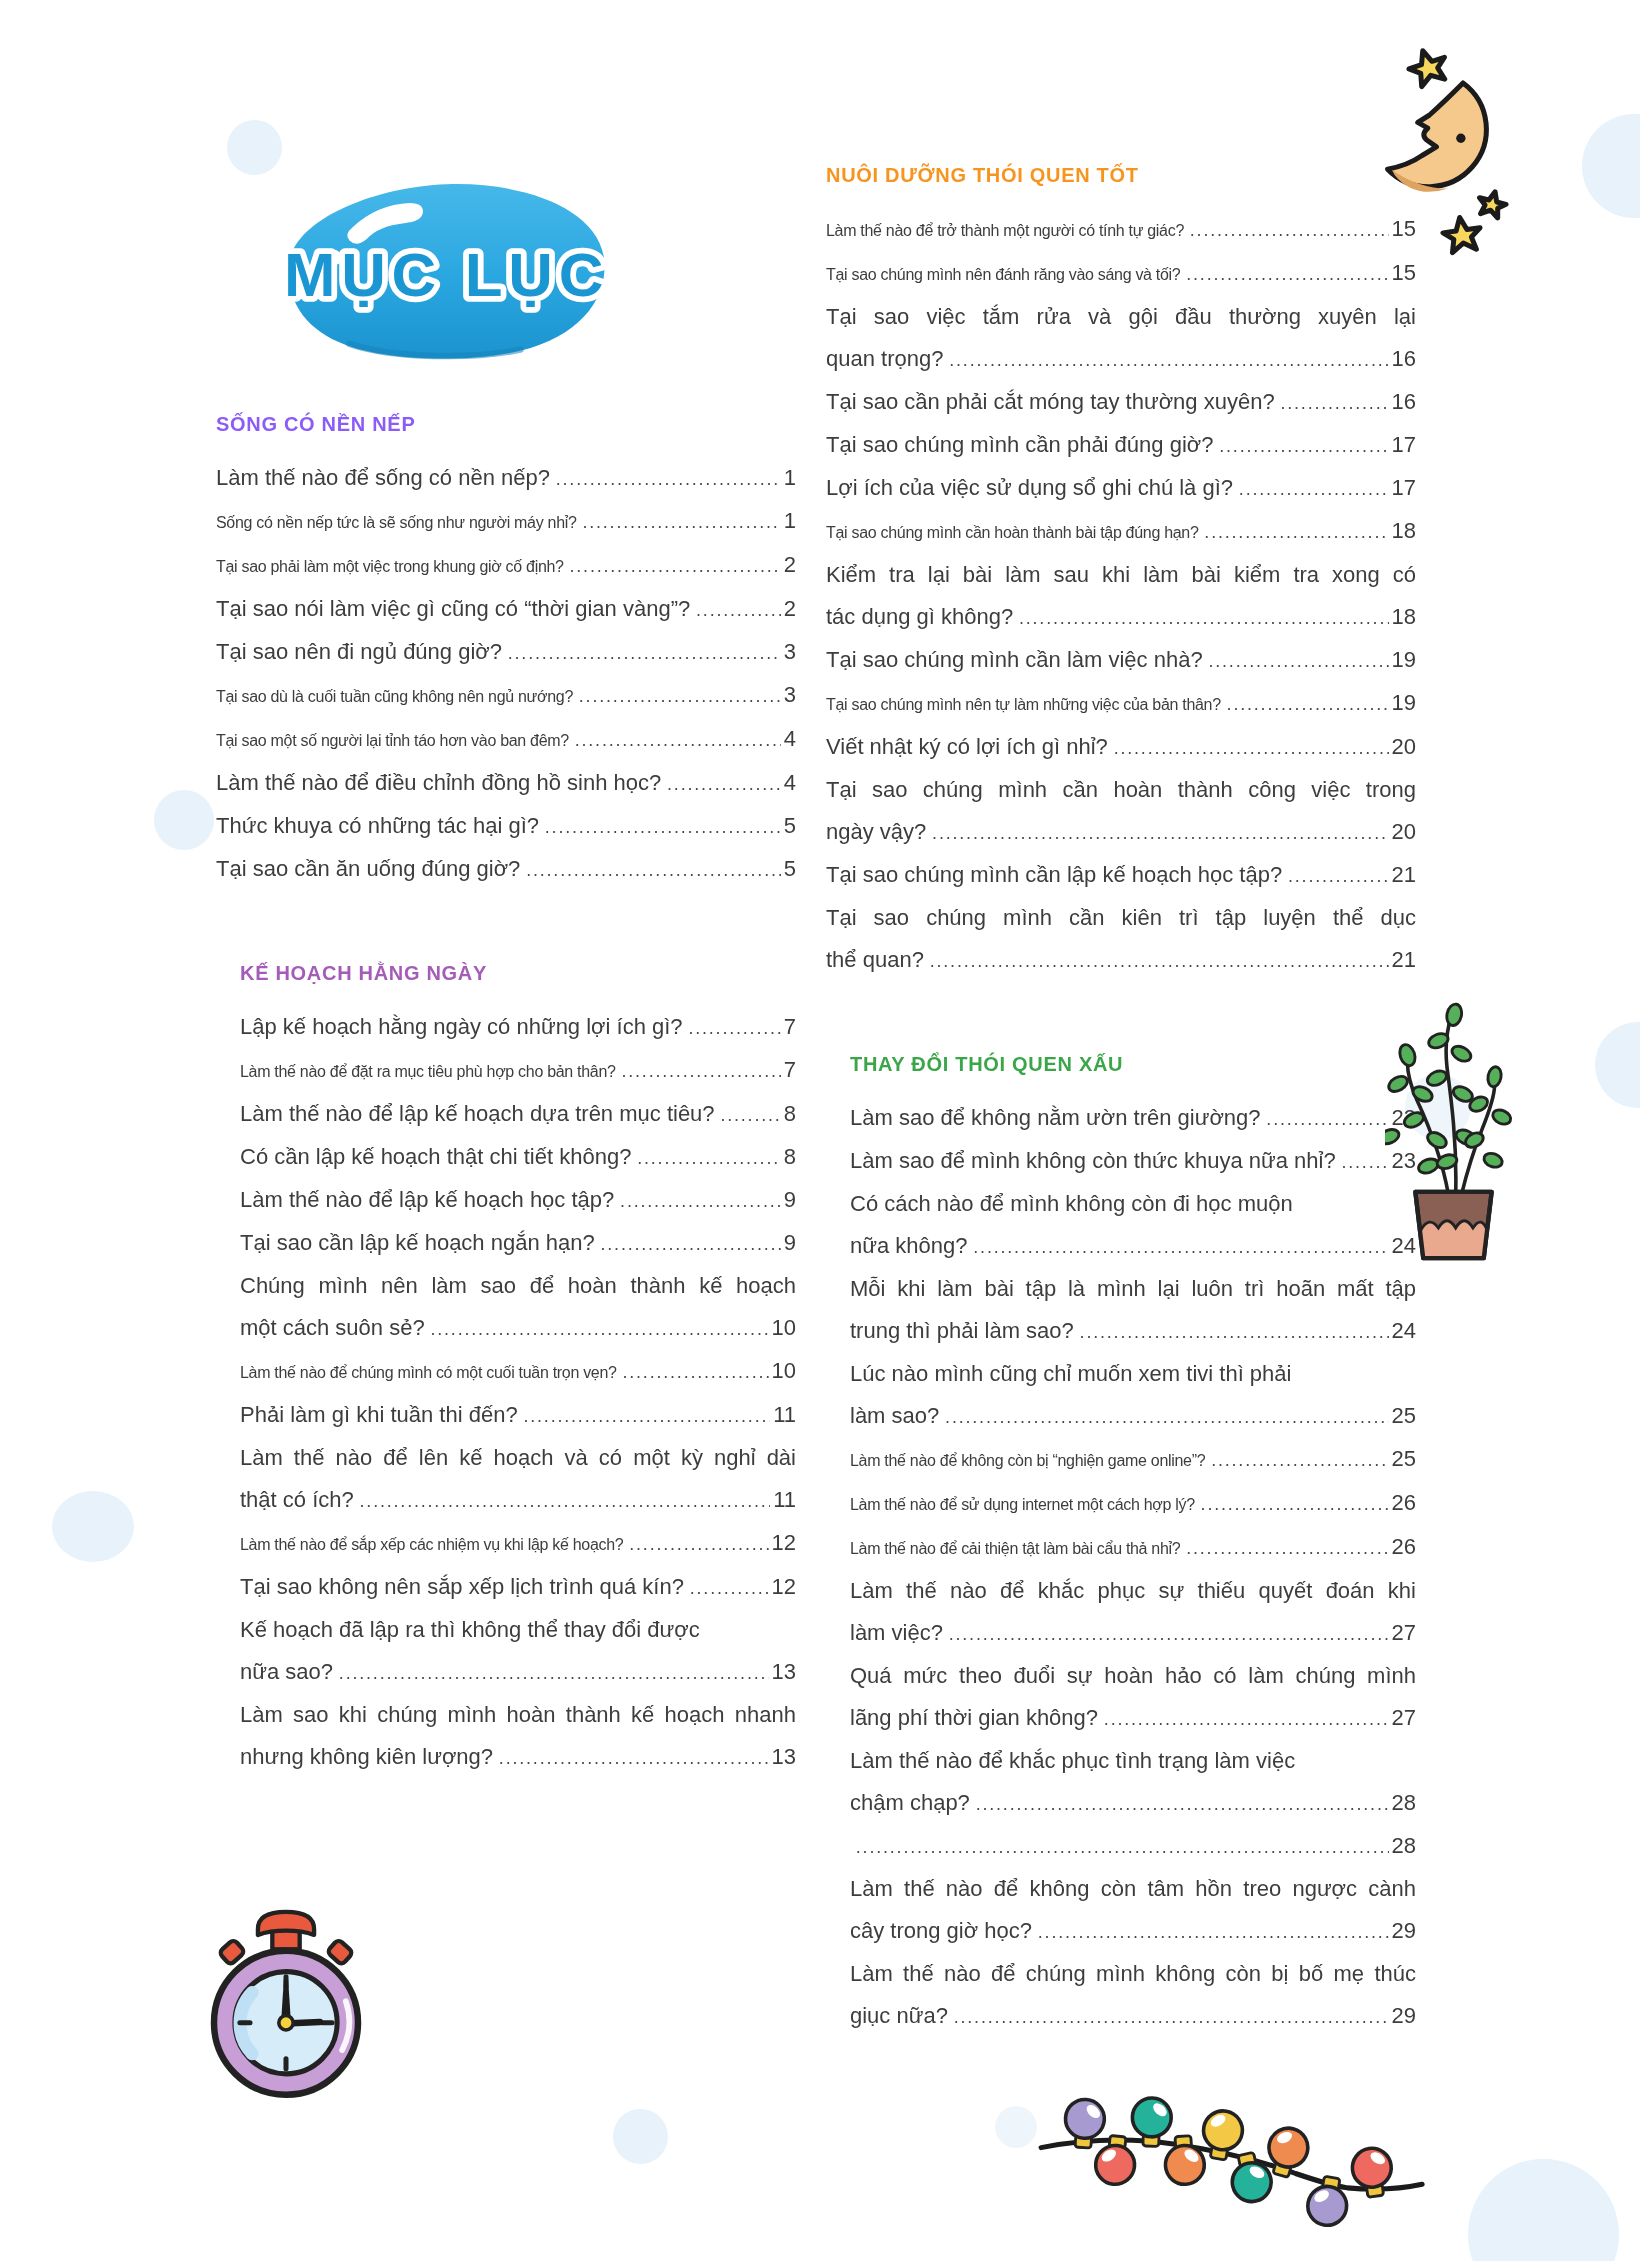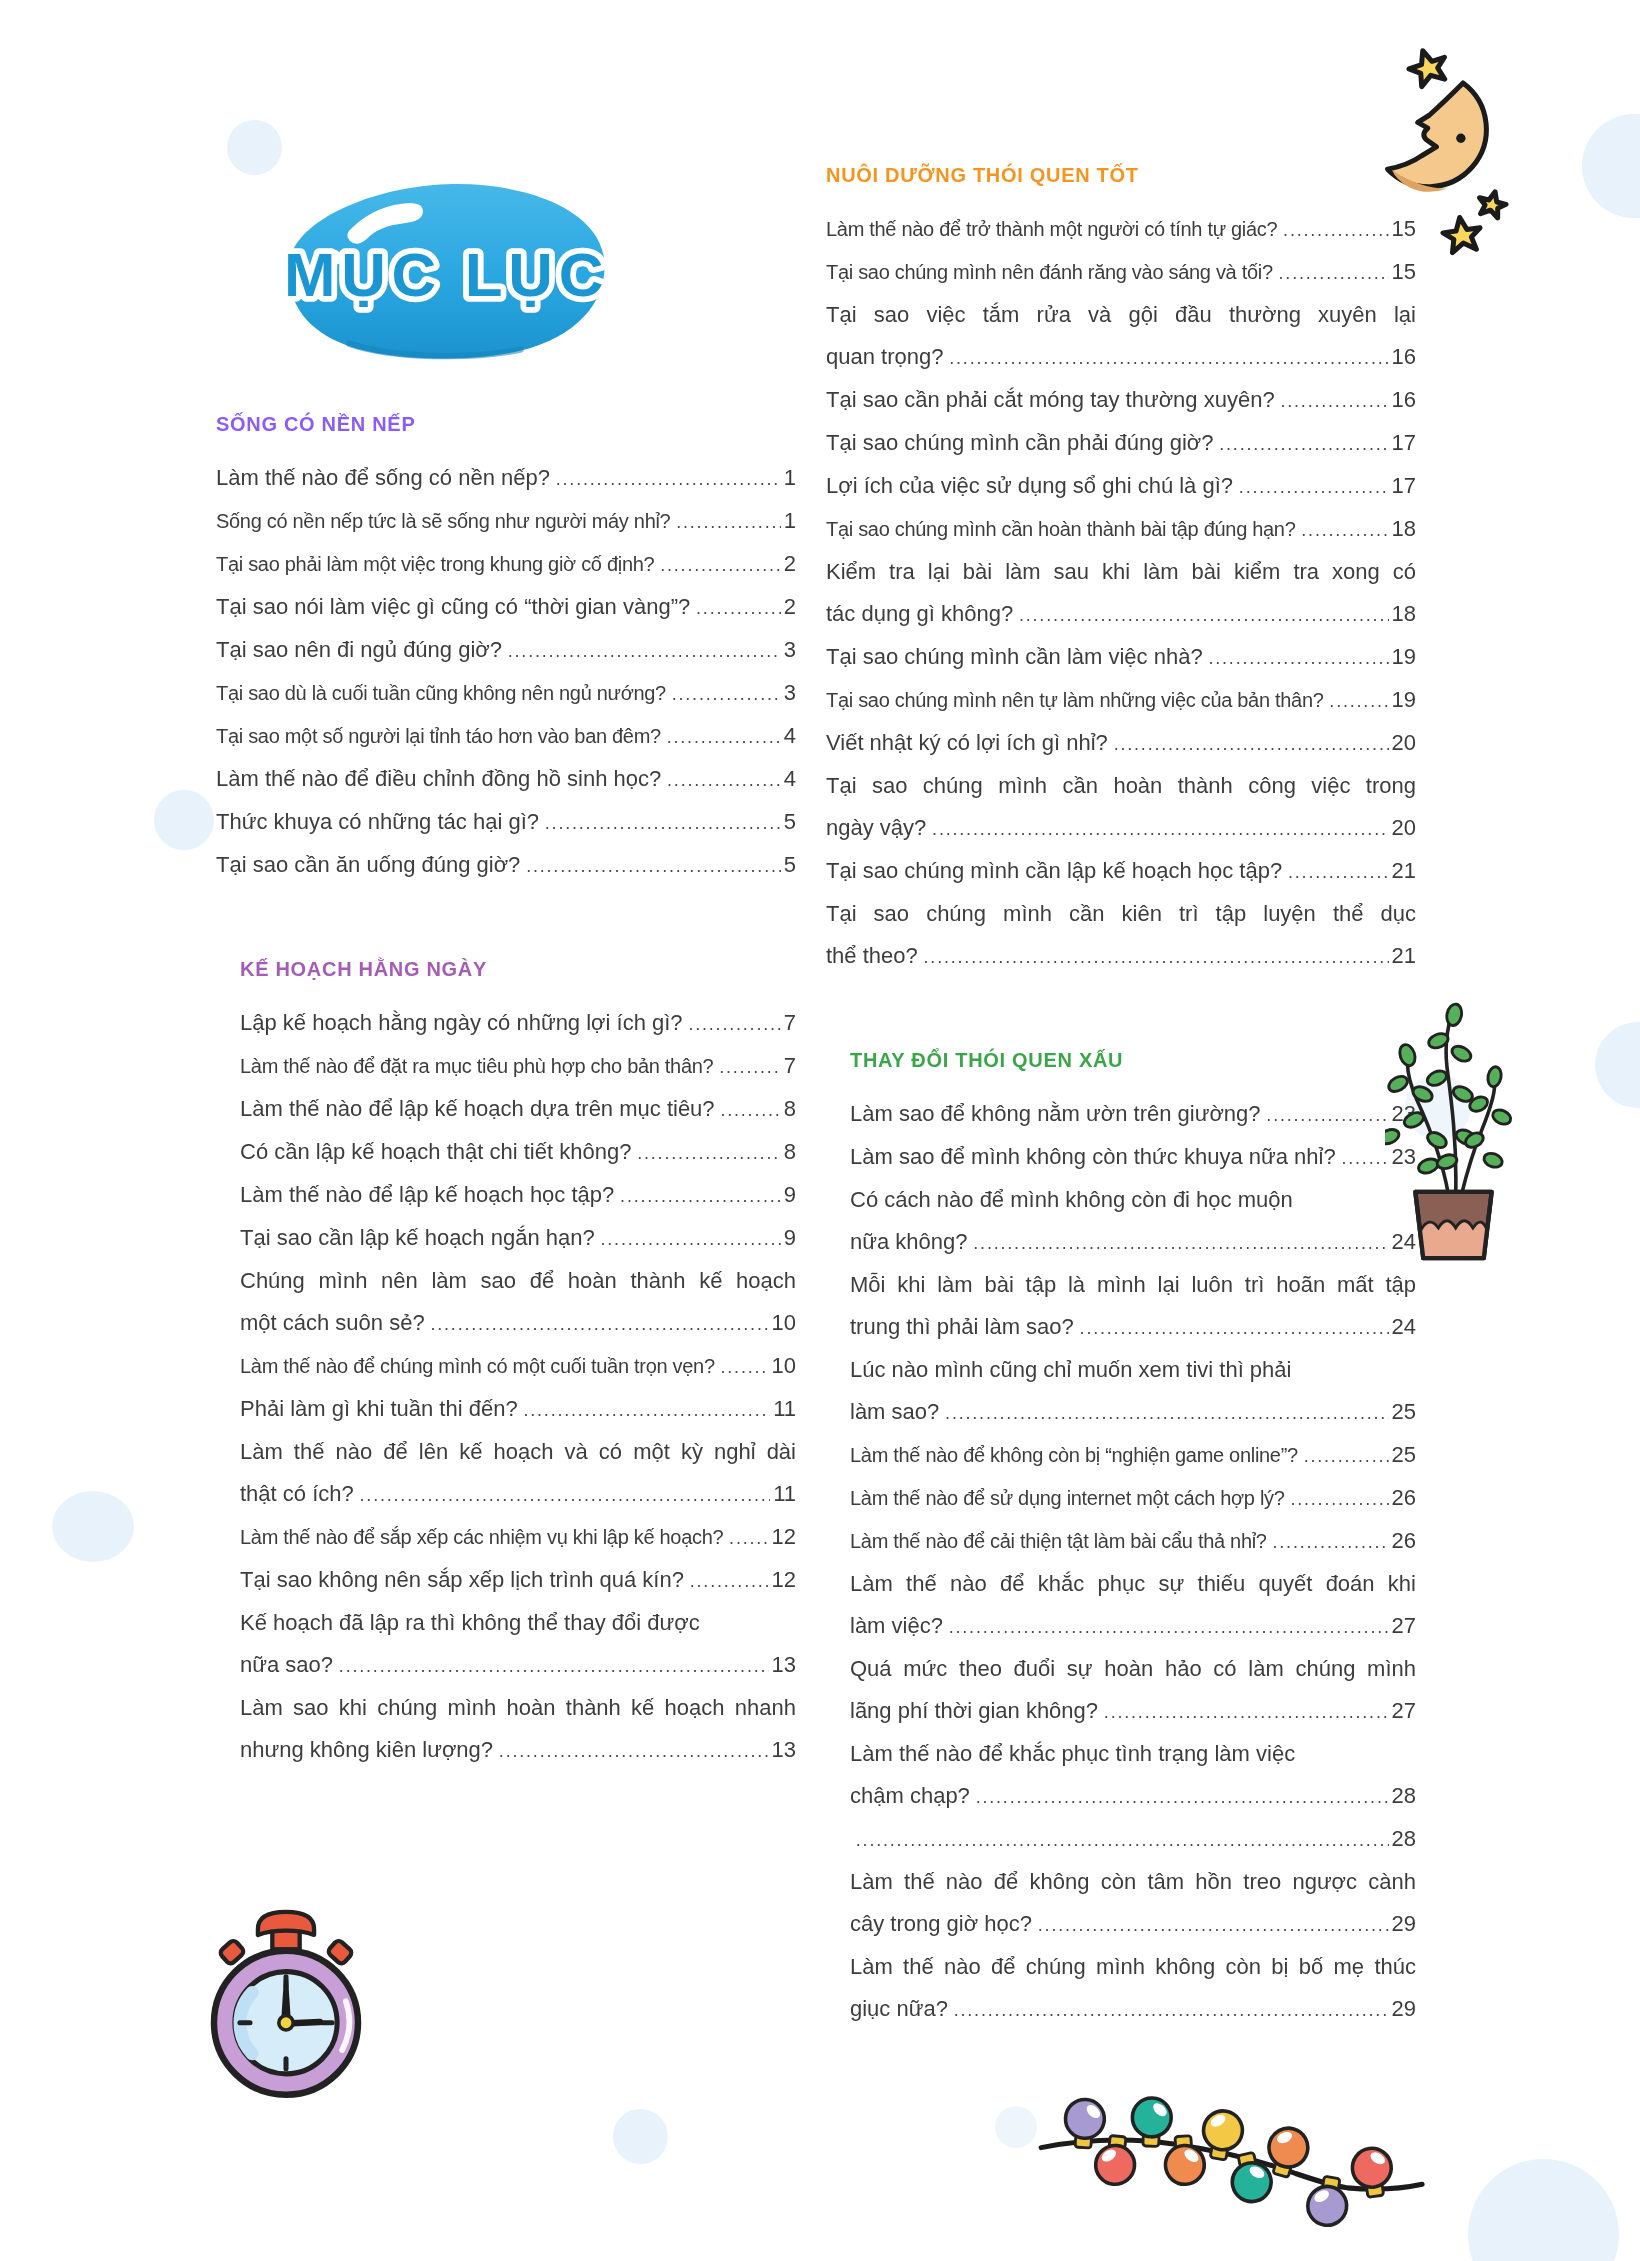--- a/index.html
+++ b/index.html
@@ -21,21 +21,21 @@
   .section + .section{margin-top:65px;margin-left:24px;}
   .section h2{
     margin:0 0 16px 0;font-size:20px;line-height:34px;font-weight:bold;
     letter-spacing:0.7px;white-space:nowrap;
   }
   .entry{color:#3d3d3d;font-size:22px;line-height:42px;}
   .entry .pre{display:block;}
   .entry .pre.j{text-align:justify;text-align-last:justify;}
   .row{display:flex;align-items:baseline;width:100%;}
   .row .txt{white-space:nowrap;}
-  .row .txt.fit{font-size:20px;letter-spacing:-0.3px;}
+  .row .txt.fit{font-size:16px;letter-spacing:-0.3px;}
   .dots{
     flex:1 1 auto;overflow:hidden;white-space:nowrap;margin:0 2.9px 0 5.8px;
     font-size:18px;letter-spacing:1.8px;color:#4a4a4a;
   }
   .dots::before{content:"......................................................................................................................................";}
   .pg{white-space:nowrap;}
 
   
   .deco{position:absolute;}
   #moon-wrap{left:1353px;top:29px;width:187px;height:230px;}
@@ -349,21 +349,21 @@
         <div class="entry">
           <div class="row">
             <span class="txt">Tại sao chúng mình cần lập kế hoạch học tập?</span>
             <span class="dots"></span>
             <span class="pg">21</span>
           </div>
         </div>
         <div class="entry">
           <span class="pre j">Tại sao chúng mình cần kiên trì tập luyện thể dục</span>
           <div class="row">
-            <span class="txt">thể theo?</span>
+            <span class="txt">thể quan?</span>
             <span class="dots"></span>
             <span class="pg">21</span>
           </div>
         </div>
       </div>
       <div class="section">
         <h2 style="color: rgb(59, 165, 73);">THAY ĐỔI THÓI QUEN XẤU</h2>
         <div class="entry">
           <div class="row">
             <span class="txt">Làm sao để không nằm ườn trên giường?</span>

